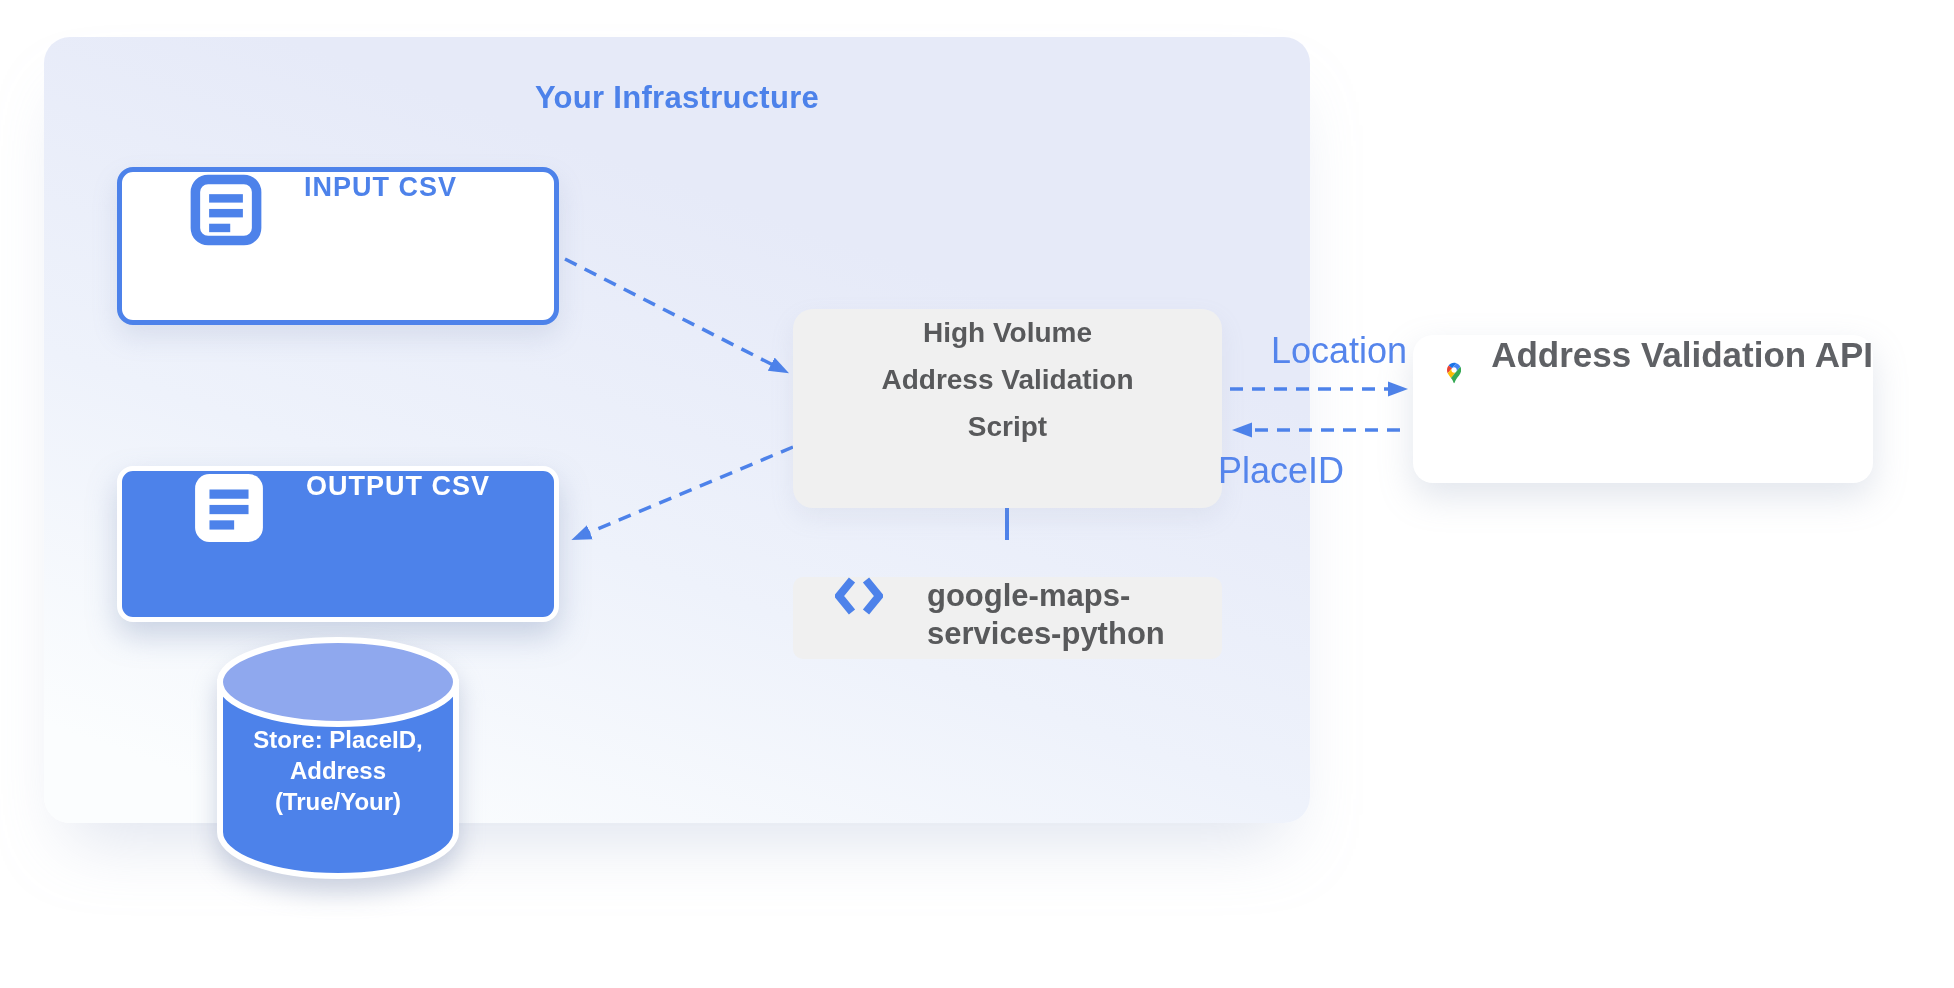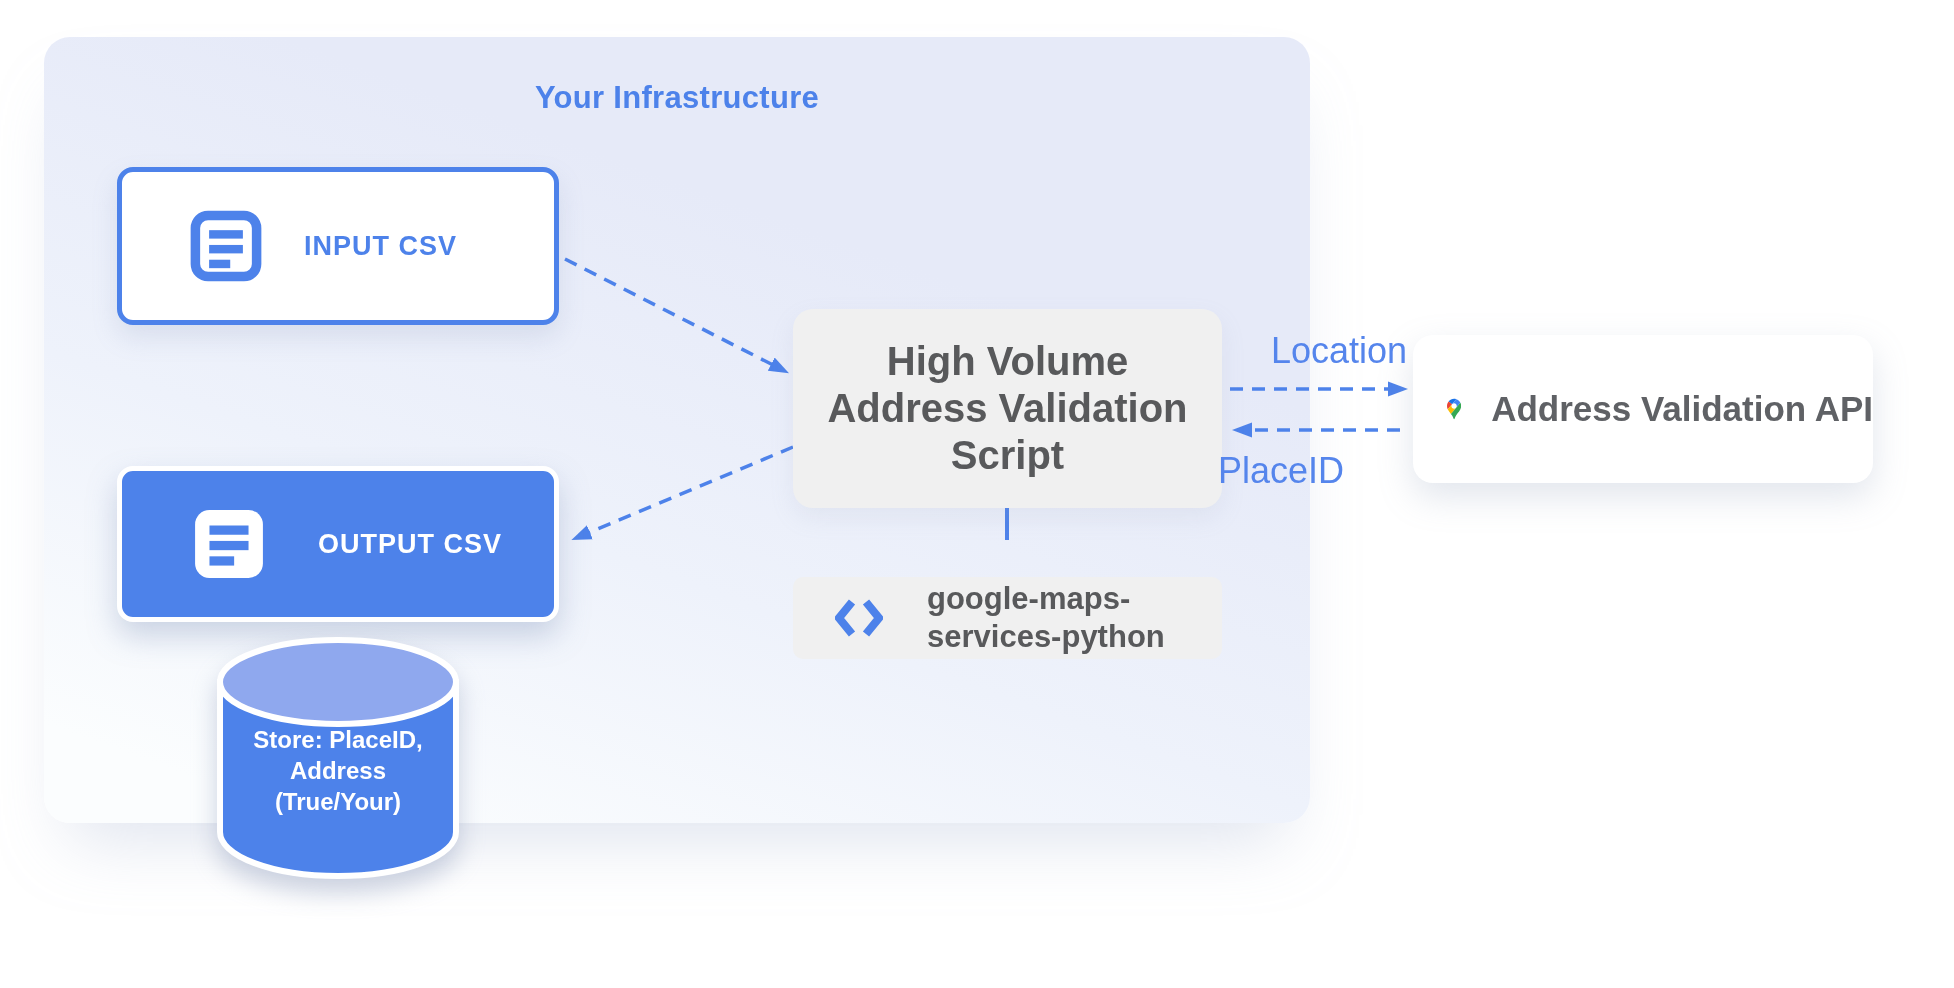--- a/index.html
+++ b/index.html
@@ -21,45 +21,45 @@
     font-size:31px; font-weight:700; color:var(--blue); letter-spacing:.3px;
   }
 
   
   .edges { position:absolute; left:0; top:0; pointer-events:none; }
   .dash  { stroke:var(--blue); stroke-width:3.5; stroke-dasharray:13 9; }
   .solid { stroke:var(--blue); stroke-width:4; }
   .ah    { fill:var(--blue); }
 
   
-  .node { position:absolute; display:flex; align-items:center; }
+  .node { position:absolute; display:flex; }
 
   .input-box {
     left:117px; top:167px; width:442px; height:158px;
     background:#fff; border:5px solid var(--blue); border-radius:16px;
     box-shadow:0 12px 26px rgba(120,140,180,.18);
     padding-left:66px; gap:40px;
   }
   .input-box .csv-label { color:var(--blue); }
 
   .output-box {
     left:117px; top:466px; width:442px; height:156px;
     background:var(--blue); border:5px solid #fff; border-radius:16px;
     box-shadow:0 14px 30px rgba(120,140,180,.35);
-    padding-left:70px; gap:52px;
+    padding-left:70px; gap:40px;
   }
   .output-box .csv-label { color:#fff; }
 
   .csv-label { font-size:27px; font-weight:700; letter-spacing:1px; }
 
   .script-box {
     left:793px; top:309px; width:429px; height:199px;
     background:var(--gray-box); border-radius:20px;
     justify-content:center; text-align:center;
-    font-size:40px; line-height:47px; font-weight:700; color:var(--gray-text);
+    font-size:28px; line-height:47px; font-weight:700; color:var(--gray-text);
     white-space:pre-line;
     box-shadow:0 10px 24px rgba(150,160,185,.12);
   }
 
   .lib-box {
     left:793px; top:537px; width:429px; height:82px;
     background:var(--gray-box); border-radius:10px;
     padding-left:42px; gap:44px;
     font-size:31px; line-height:38px; font-weight:700; color:var(--gray-text);
     white-space:pre-line;

